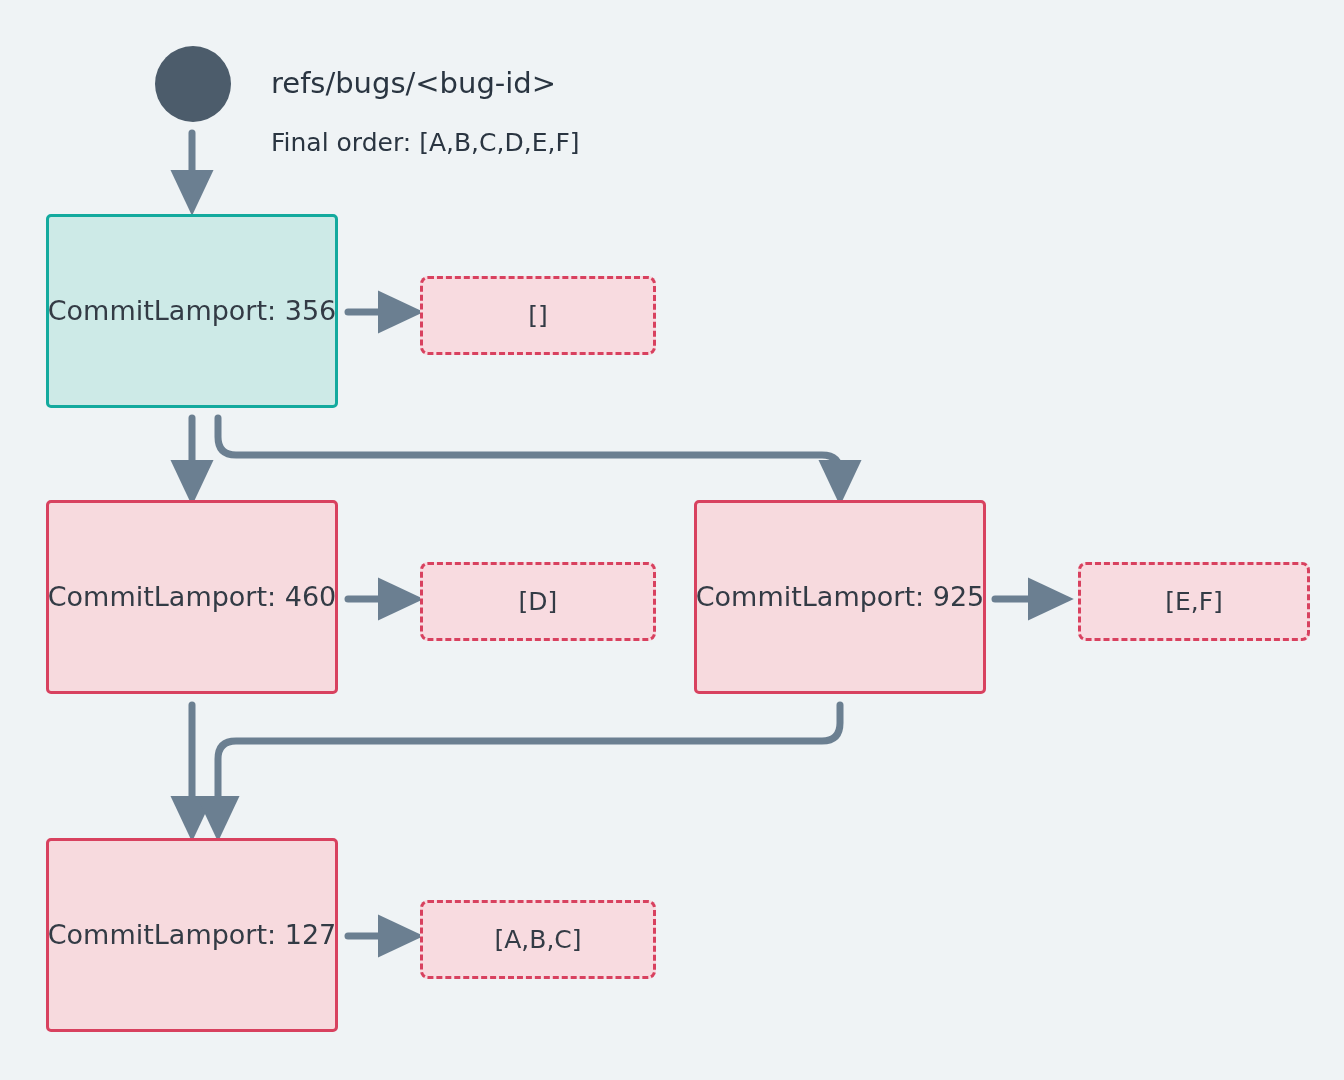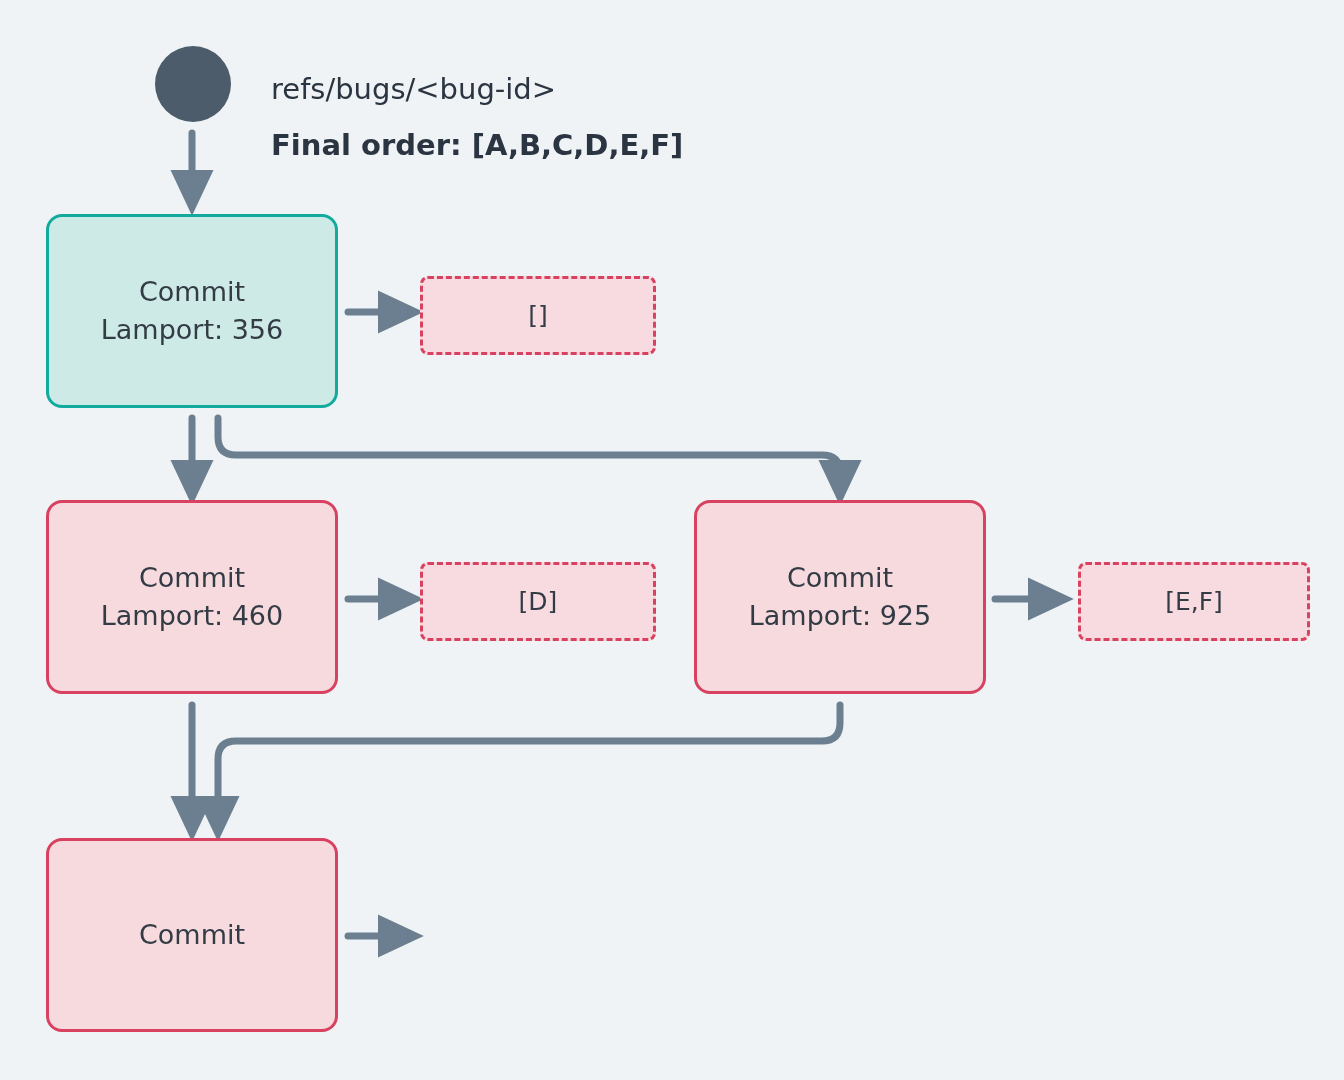--- a/index.html
+++ b/index.html
@@ -24,24 +24,24 @@
     left: 0;
     top: 0;
     width: 1344px;
     height: 1080px;
     pointer-events: none;
   }
   .node {
     position: absolute;
     box-sizing: border-box;
     display: flex;
-    flex-direction: column;
+    flex-direction: row;
     align-items: center;
     justify-content: center;
-    border-radius: 16px;
+    border-radius: 5px;
     line-height: 1.42;
     text-align: right;
   }
   .node-commit {
     border-width: 3px;
     border-style: solid;
   }
   .node-commit .node-line {
     font-size: 27px;
     color: #333b45;
@@ -73,22 +73,22 @@
   .label-text {
     position: absolute;
     color: #2a3541;
     white-space: nowrap;
   }
   .label-ref {
     font-size: 29px;
     font-weight: 400;
   }
   .label-order {
-    font-size: 29px;
-    font-weight: 700;
+    font-size: 25px;
+    font-weight: 400;
   }
 </style>
 </head>
 <body>
 
 <div id="diagram-root">
 
   <svg class="edge-layer" viewBox="0 0 1344 1080">
     <defs>
       <marker id="ah" markerWidth="7" markerHeight="7" refX="3.2" refY="3.5" orient="auto" markerUnits="strokeWidth">
@@ -113,21 +113,21 @@
       <path d="M192,705 L192,818" marker-end="url(#ah)"></path>
 
       <path d="M840,705 L840,723 Q840,741 822,741 L236,741 Q218,741 218,759 L218,818" marker-end="url(#ah)"></path>
 
       <path d="M348,936 L400,936" marker-end="url(#ah)"></path>
     </g>
   </svg>
 
   <div class="start-circle" style="left:155px; top:46px; width:76px; height:76px;"></div>
 
-  <div class="label-text label-ref" style="left:271px; top:72px;">refs/bugs/&lt;bug-id&gt;</div>
+  <div class="label-text label-ref" style="left:271px; top:66px;">refs/bugs/&lt;bug-id&gt;</div>
 
   <div class="label-text label-order" style="left:271px; top:128px;">Final order: [A,B,C,D,E,F]</div>
 
   <div class="node node-commit node-teal" style="left:46px; top:214px; width:292px; height:194px;">
     <div class="node-line">Commit</div>
     <div class="node-line">Lamport: 356</div>
   </div>
 
   <div class="node-dashed" style="position:absolute; left:420px; top:276px; width:230px; height:73px;">
     <span>[]</span>
@@ -146,16 +146,20 @@
     <div class="node-line">Commit</div>
     <div class="node-line">Lamport: 925</div>
   </div>
 
   <div class="node-dashed" style="position:absolute; left:1078px; top:562px; width:226px; height:73px;">
     <span>[E,F]</span>
   </div>
 
   <div class="node node-commit node-pink" style="left:46px; top:838px; width:292px; height:194px;">
     <div class="node-line">Commit</div>
+    <div class="node-line">Lamport: 127</div>
   </div>
 
+  <div class="node-dashed" style="position:absolute; left:420px; top:900px; width:230px; height:73px;">
+    <span>[A,B,C]</span>
+  </div>
 
 </div>
 
 </body></html>

